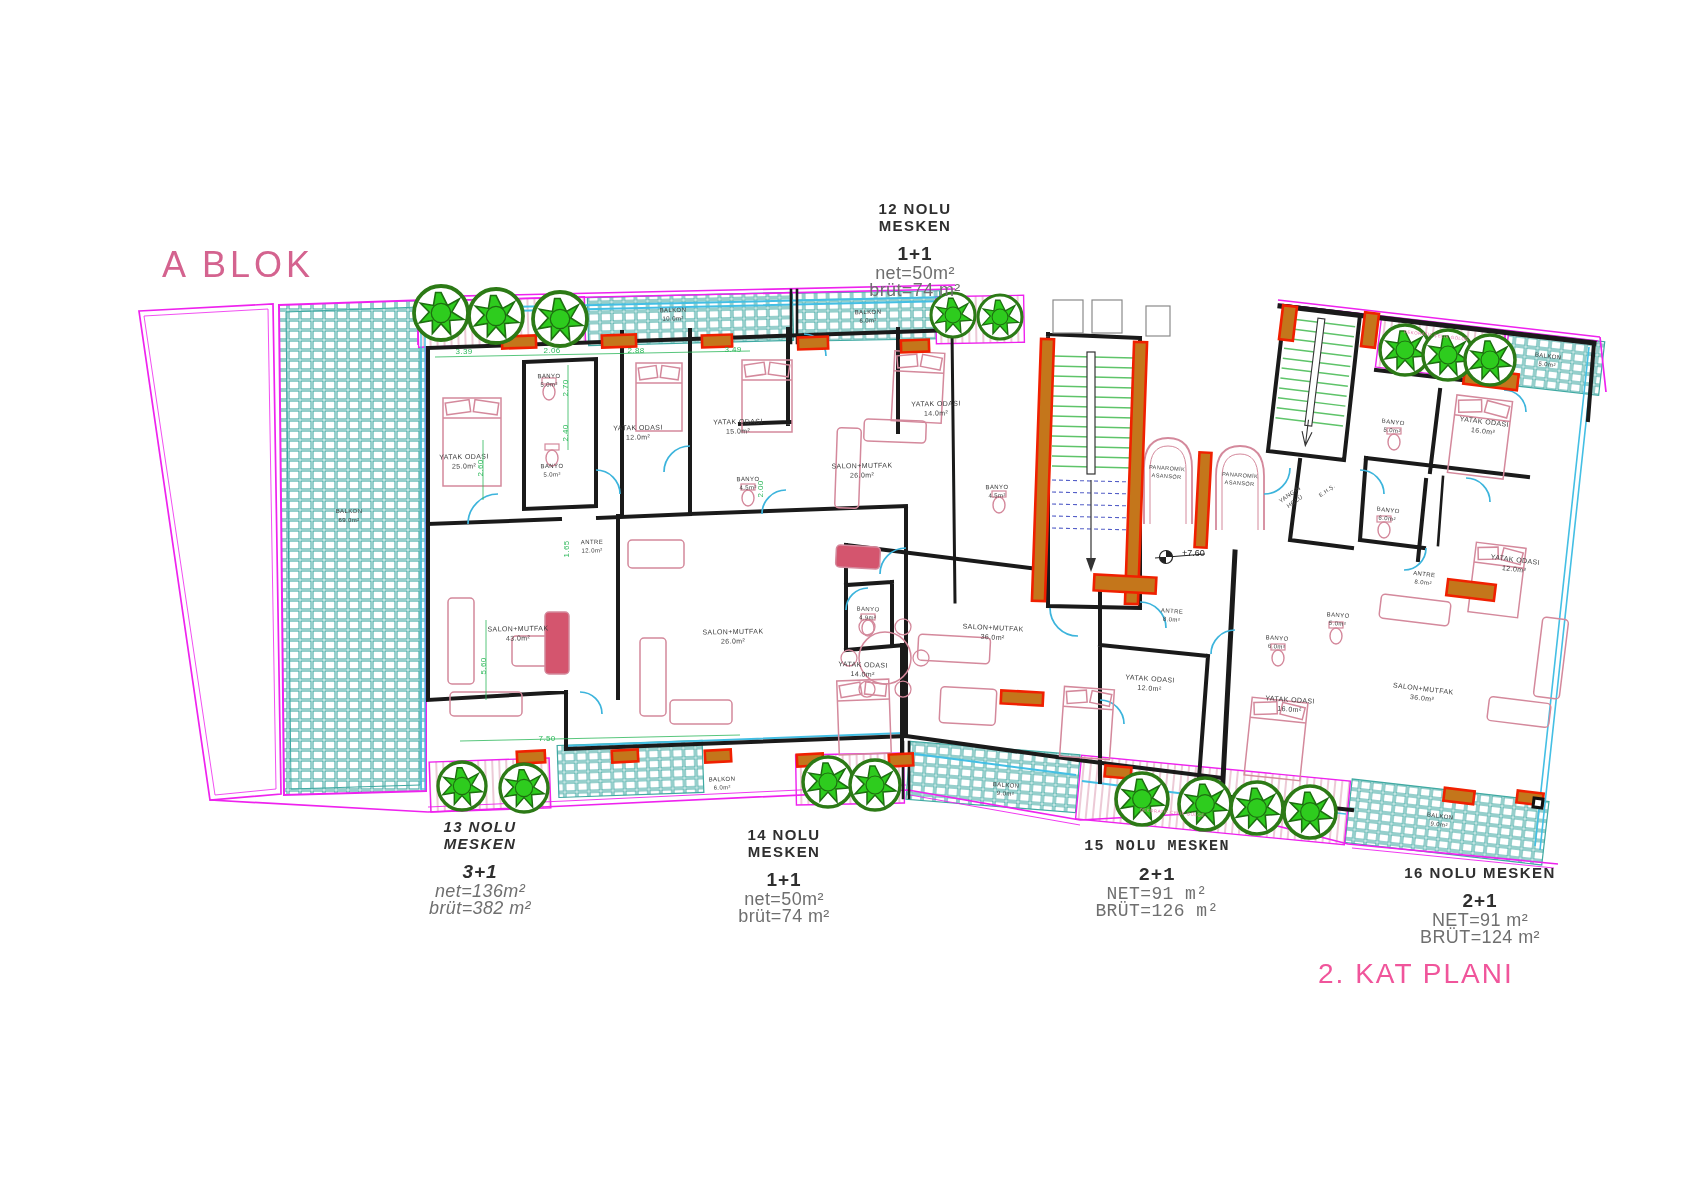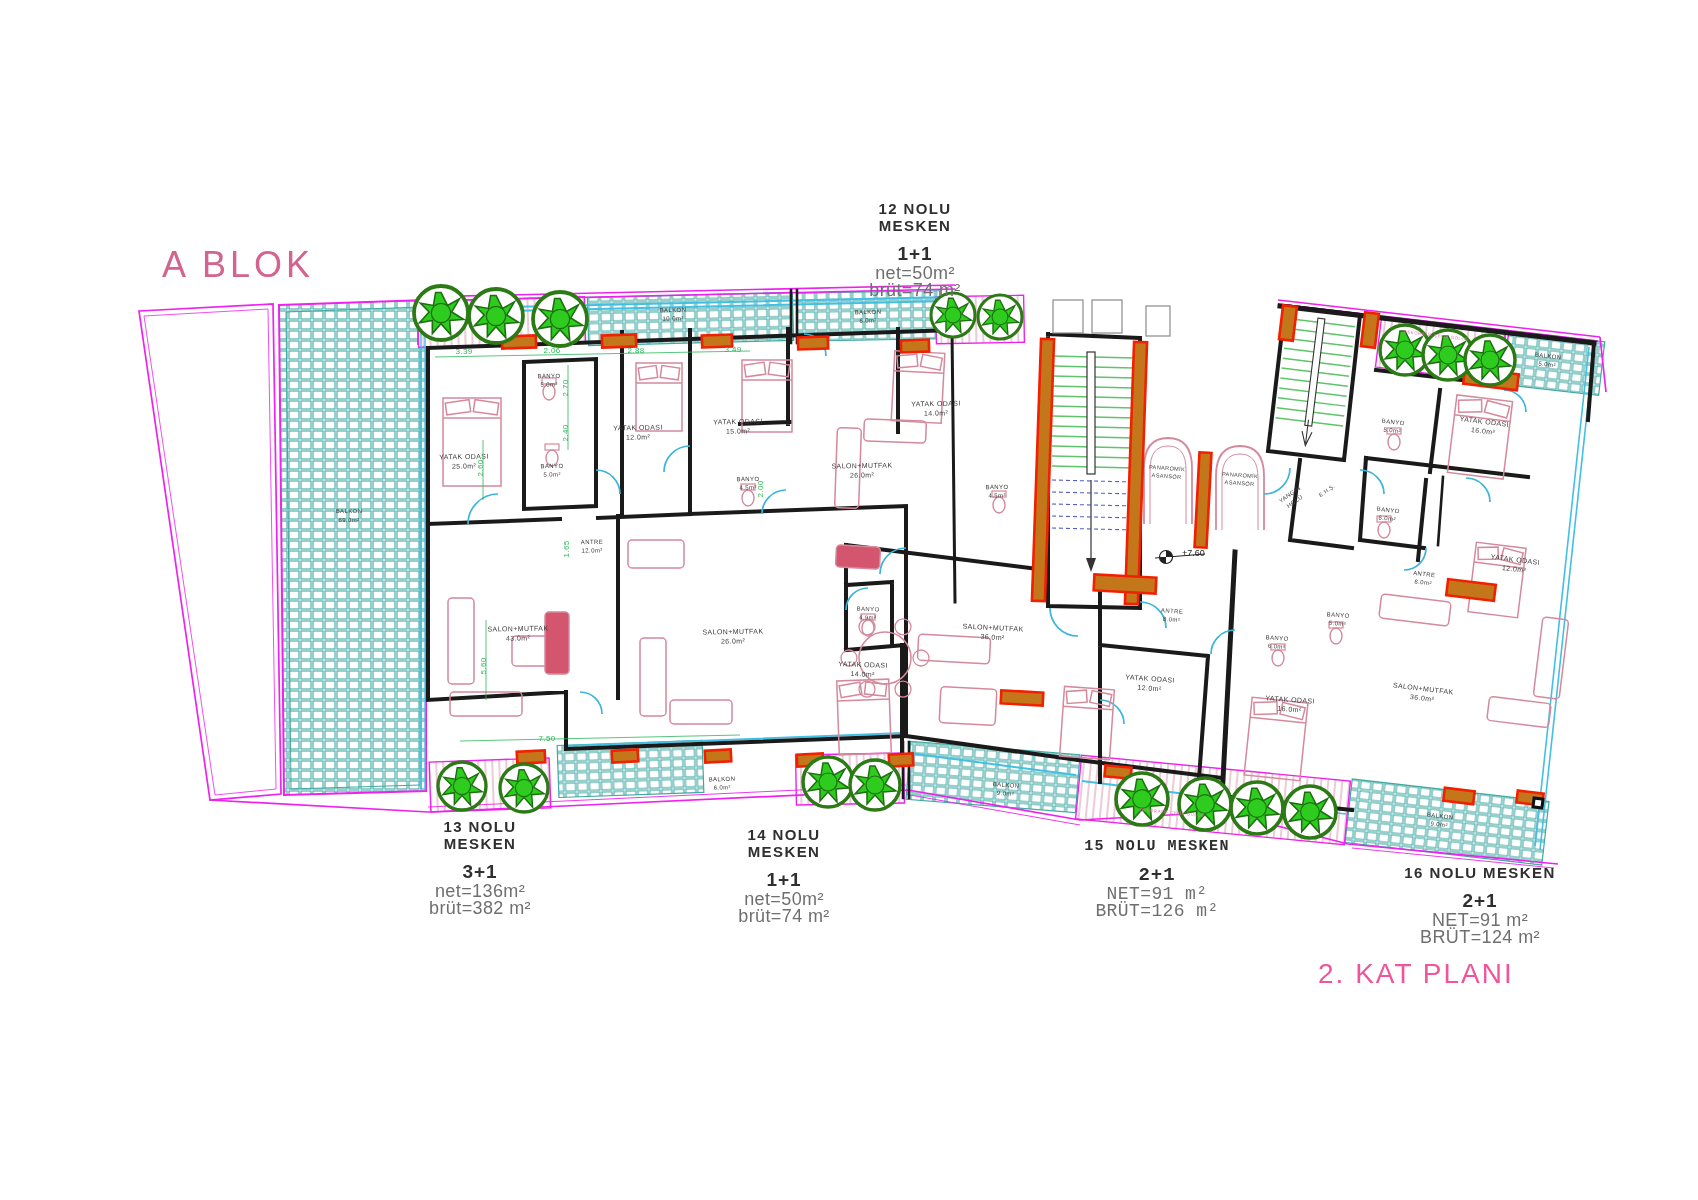--- a/index.html
+++ b/index.html
@@ -387,21 +387,21 @@
   <div class="title-plan">2. KAT PLANI</div>
 
   <div class="apt" style="left:835px;top:200px;width:160px;">
     <div class="nm">12 NOLU</div>
     <div class="nm">MESKEN</div>
     <div class="tp">1+1</div>
     <div class="ar">net=50m²</div>
     <div class="ar">brüt=74 m²</div>
   </div>
 
-  <div class="apt" style="left:400px;top:818px;width:160px;">
+  <div class="apt" style="left:400px;top:818px;width:160px;font-style:italic;">
     <div class="nm">13 NOLU</div>
     <div class="nm">MESKEN</div>
     <div class="tp">3+1</div>
     <div class="ar">net=136m²</div>
     <div class="ar">brüt=382 m²</div>
   </div>
 
   <div class="apt" style="left:704px;top:826px;width:160px;">
     <div class="nm">14 NOLU</div>
     <div class="nm">MESKEN</div>

